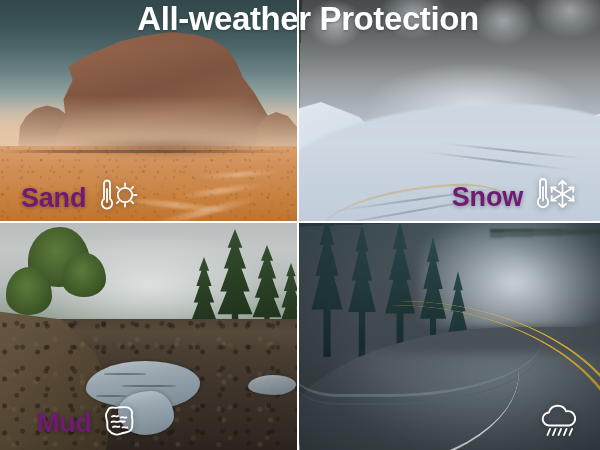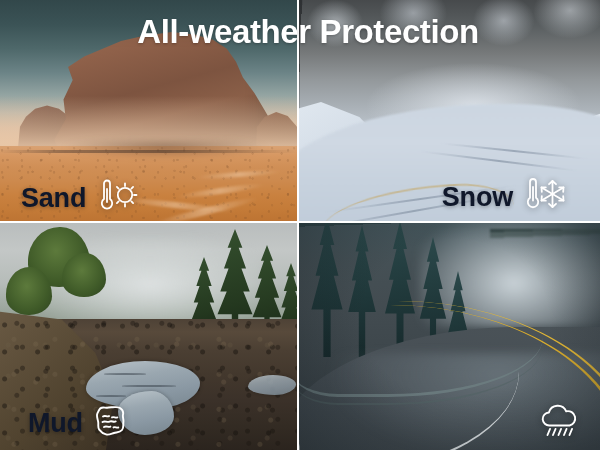--- a/index.html
+++ b/index.html
@@ -320,21 +320,21 @@
     background-image: linear-gradient(84deg, rgba(244,250,252,.22) 0 1px, transparent 1px 17px);
   }
   .rain-vignette {
     position: absolute; inset: 0;
     background: radial-gradient(ellipse at 52% 42%, transparent 42%, rgba(16,24,28,.42) 100%);
   }
 
   
   .title {
     position: absolute;
-    left: 0; right: 0; top: 15px;
+    left: 0; right: 0; top: 2px;
     text-align: center;
     font-size: 33px;
     font-weight: 700;
     letter-spacing: -.4px;
     color: #ffffff;
     line-height: 34px;
     text-shadow: 0 1px 3px rgba(0,0,0,.28);
     z-index: 40;
     white-space: nowrap;
     padding-left: 16px;
@@ -346,31 +346,31 @@
     display: flex;
     align-items: center;
     gap: 9px;
     z-index: 30;
     color: #ffffff;
   }
   .label .txt {
     font-size: 27px;
     font-weight: 700;
     letter-spacing: -.2px;
-    color: #0f172a;
+    color: #701a75;
     text-shadow: 0 1px 4px rgba(0,0,0,.35);
     line-height: 28px;
   }
   .label .ico {
     display: block;
     filter: drop-shadow(0 1px 3px rgba(0,0,0,.4));
   }
   #label-sand { left: 21px; top: 178px; }
-  #label-snow { right: 34px; top: 176px; }
-  #label-mud  { left: 28px; top: 404px; }
+  #label-snow { right: 24px; top: 176px; }
+  #label-mud  { left: 37px; top: 404px; }
   #label-rain { right: 18px; top: 404px; }
 </style>
 </head>
 <body>
 
 <div id="stage">
 
   <div class="grid">
 
     <div class="cell tl">

